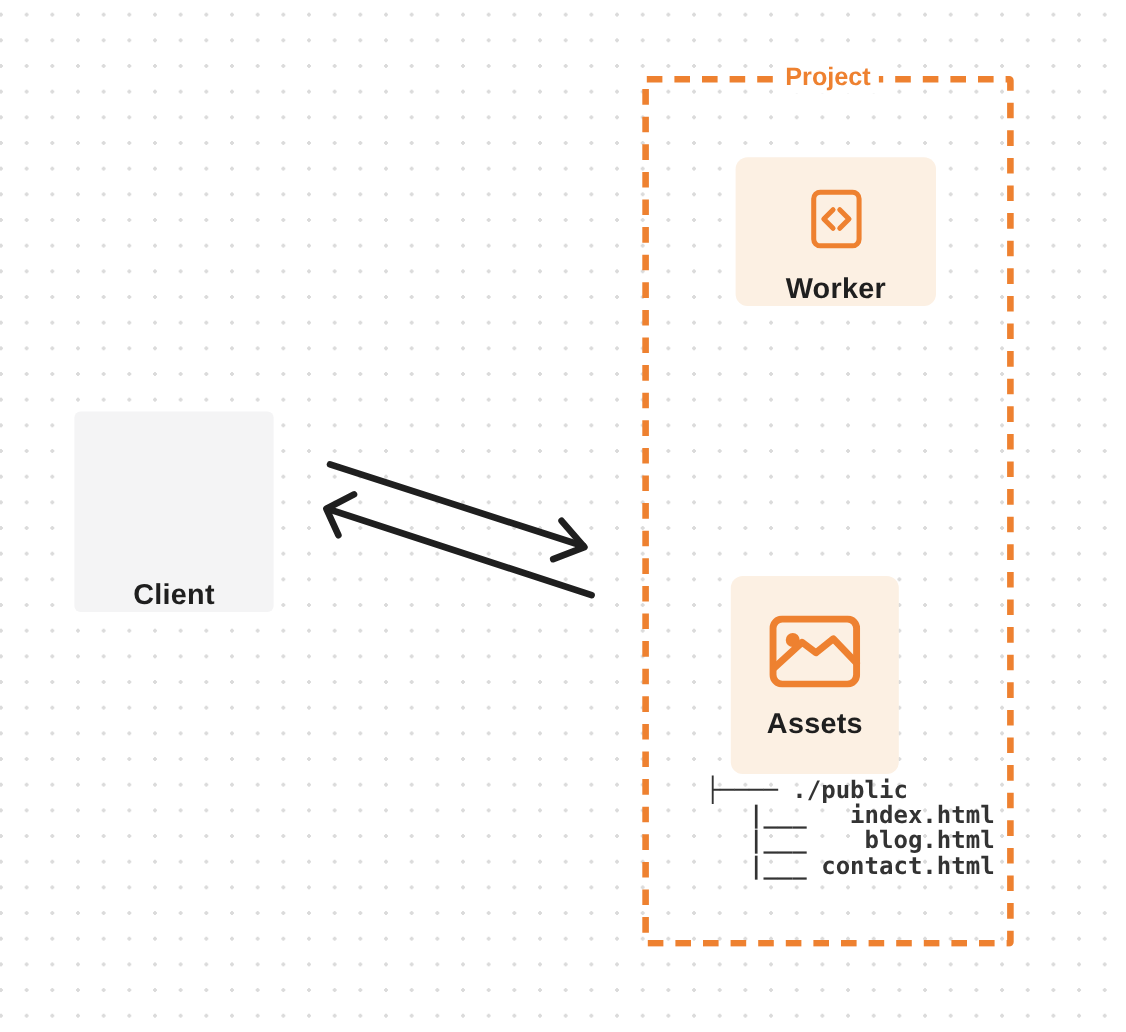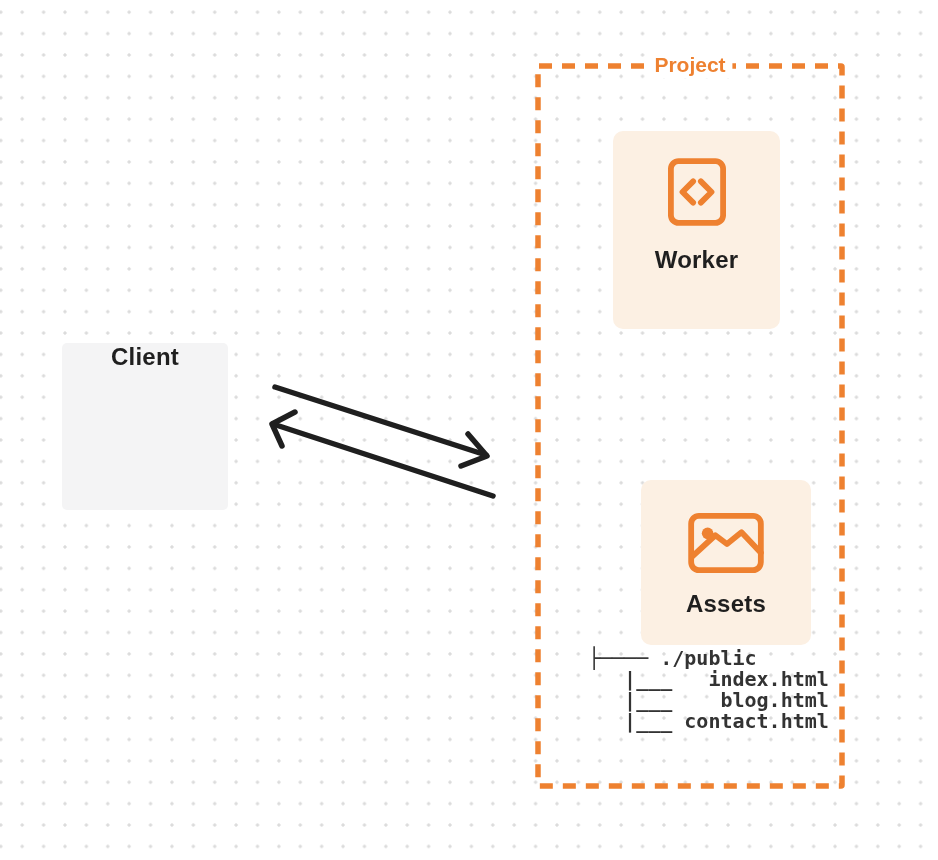--- a/index.html
+++ b/index.html
@@ -23,21 +23,21 @@
     background-size: 21.4px 21.4px;
     background-position: 11.5px 1.5px;
     font-family: "Liberation Sans", sans-serif;
   }
   .client-box {
     position: absolute;
     left: 62px; top: 343px;
     width: 166px; height: 167px;
     background: var(--clientBg);
     border-radius: 5px;
-    display: flex; align-items: flex-start; justify-content: center;
+    display: flex; align-items: flex-end; justify-content: center;
   }
   .client-box span {
     font-size: 24px; font-weight: 700; color: var(--ink); letter-spacing: 0.2px;
   }
   .request-label {
     position: absolute;
     left: 278px; top: 339px;
     font-size: 18px; font-weight: 700; color: var(--ink);
   }
   .arrows {
@@ -76,22 +76,22 @@
     line-height: 27px;
   }
   .card {
     position: absolute;
     background: var(--cardBg);
     border-radius: 10px;
     display: flex;
     flex-direction: column;
     align-items: center;
   }
-  .worker-card { left: 78px; top: 68px; width: 167px; height: 198px; }
-  .assets-card { left: 74px; top: 417px; width: 170px; height: 165px; margin-left: 32px; }
+  .worker-card { left: 78px; top: 68px; width: 167px; height: 124px; }
+  .assets-card { left: 74px; top: 417px; width: 140px; height: 165px; }
   .worker-card .icon { margin-top: 27px; }
   .assets-card .icon { margin-top: 33px; }
   .icon .o-stroke {
     fill: none;
     stroke: var(--orange);
     stroke-width: 6;
     stroke-linecap: round;
     stroke-linejoin: round;
   }
   .icon .o-fill { fill: var(--orange); }

